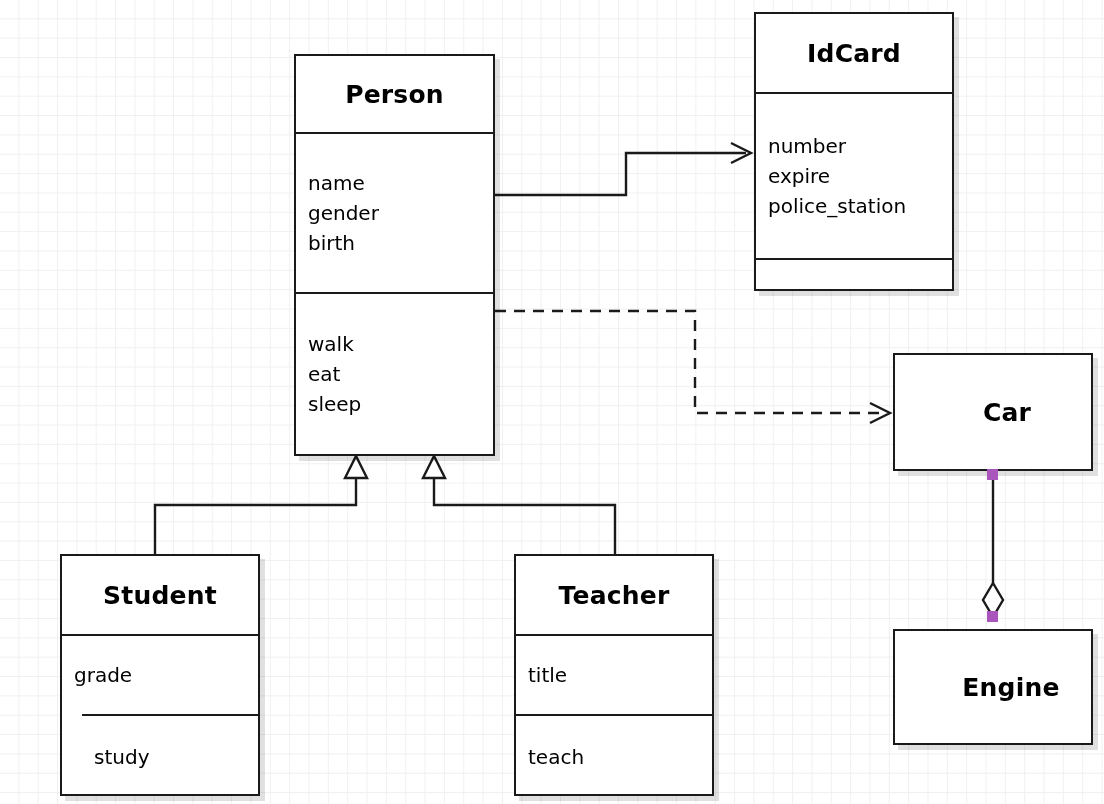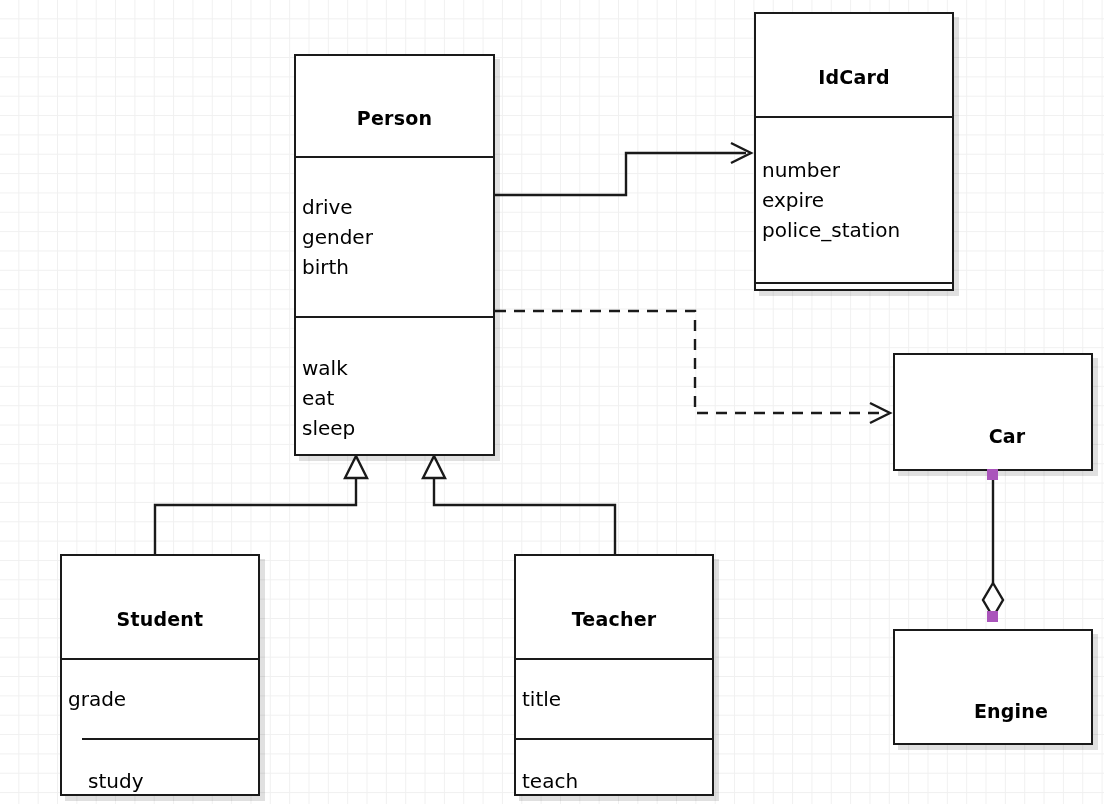--- a/index.html
+++ b/index.html
@@ -36,30 +36,29 @@
     overflow: hidden;
   }
   .compartment + .compartment {
     border-top: 2px solid #1a1a1a;
   }
   .class-title {
     display: flex;
     align-items: center;
     justify-content: center;
     font-weight: bold;
-    font-size: 19px;
+    font-size: 25px;
     color: #000000;
     letter-spacing: 0.2px;
-    margin-top: 24px;
   }
   .members {
     display: flex;
     flex-direction: column;
     justify-content: center;
-    padding-left: 6px;
+    padding-left: 12px;
   }
   .members .member {
     font-size: 20px;
     line-height: 30px;
     color: #000000;
     white-space: nowrap;
   }
   .members.empty { min-height: 10px; }
 
   
@@ -109,21 +108,21 @@
     
     <g>
       <path d="M 434 478 L 434 505 L 615 505 L 615 554" fill="none" stroke="#1a1a1a" stroke-width="2.4"></path>
       <polygon points="434,456 423,478 445,478" fill="#ffffff" stroke="#1a1a1a" stroke-width="2.4"></polygon>
     </g>
   </svg>
 
   <div class="uml-class" style="left:294px; top:54px; width:201px; height:402px;">
     <div class="compartment class-title" style="height:76px;border-radius:9px;">Person</div>
     <div class="compartment members" style="height:160px;">
-      <div class="member">drive</div>
+      <div class="member">name</div>
       <div class="member">gender</div>
       <div class="member">birth</div>
     </div>
     <div class="compartment members" style="height:162px;">
       <div class="member">walk</div>
       <div class="member">eat</div>
       <div class="member">sleep</div>
     </div>
   </div>
 

